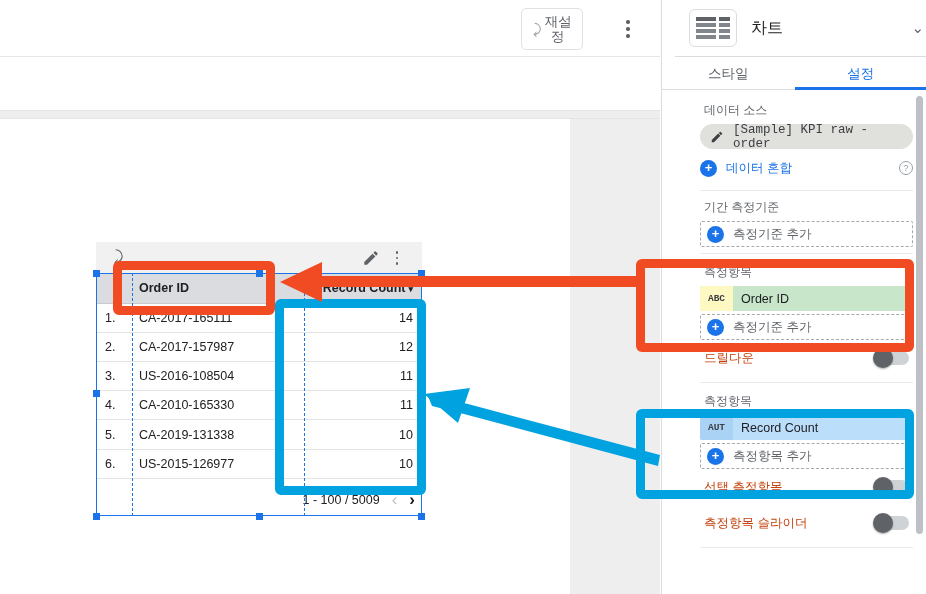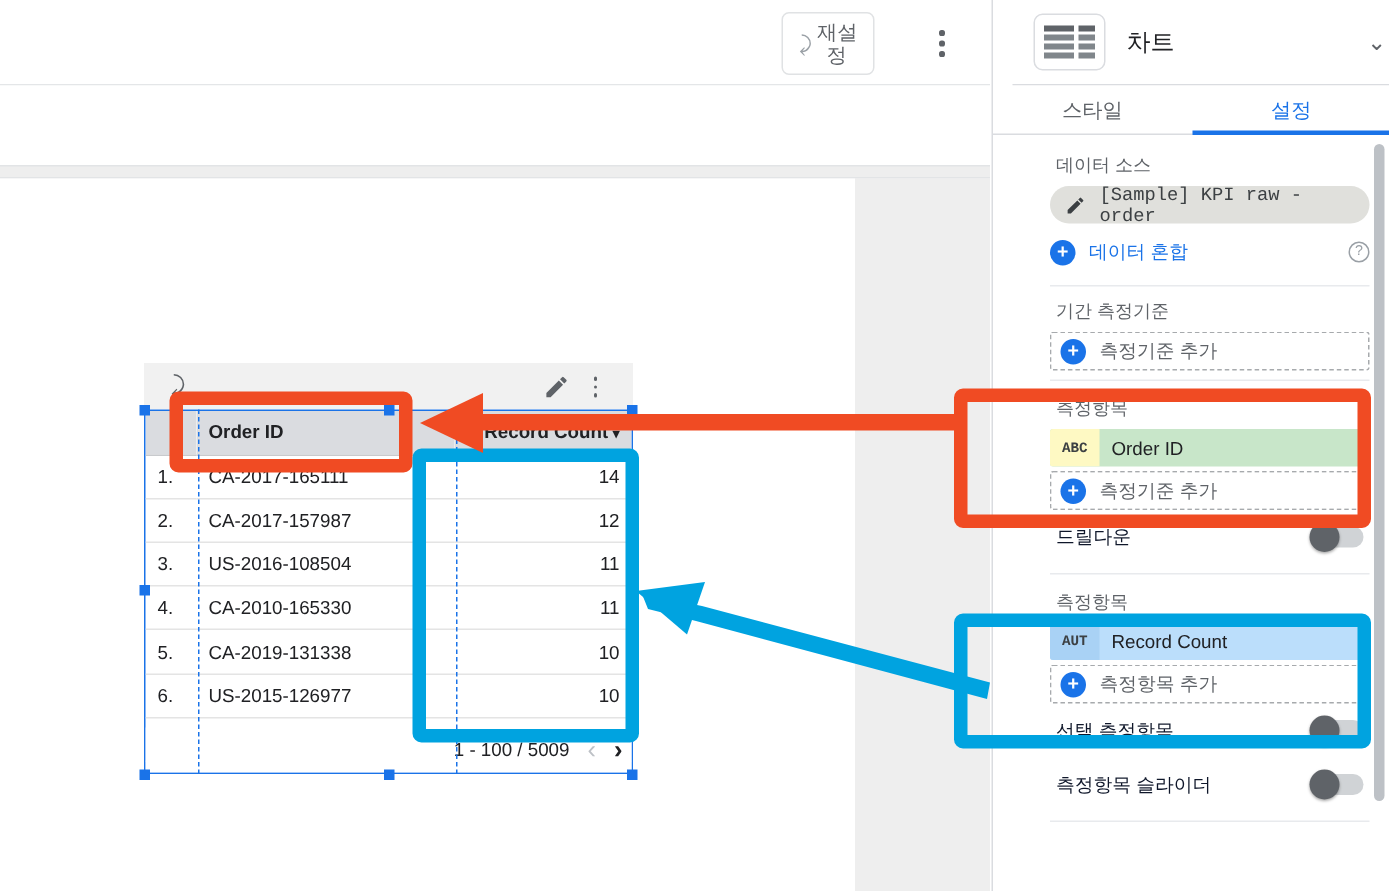--- a/index.html
+++ b/index.html
@@ -286,21 +286,21 @@
   .field-chip .fname { font-size: 12.5px; color: #202124; padding-left: 8px; }
   .chip-dim { background: #c8e6c9; }
   .chip-dim .tag { background: #fef9c3; color: #3c4043; }
   .chip-met { background: #bbdefb; }
   .chip-met .tag { background: #a9d2f5; color: #3c4043; }
 
   .toggle-row {
     display: flex; align-items: center;
     height: 36px; padding-left: 4px;
   }
-  .toggle-row .tlbl { font-size: 12.5px; color: #0f172a; flex: 1; }
+  .toggle-row .tlbl { font-size: 12.5px; color: #c2410c; flex: 1; }
   .switch {
     position: relative; width: 34px; height: 14px;
     background: #d0d3d6; border-radius: 7px; cursor: pointer;
     flex: none; margin-right: 4px;
   }
   .switch .knob {
     position: absolute; left: -2px; top: -3px;
     width: 20px; height: 20px; border-radius: 50%;
     background: #5f6368;
     box-shadow: 0 1px 2px rgba(0,0,0,0.35);

